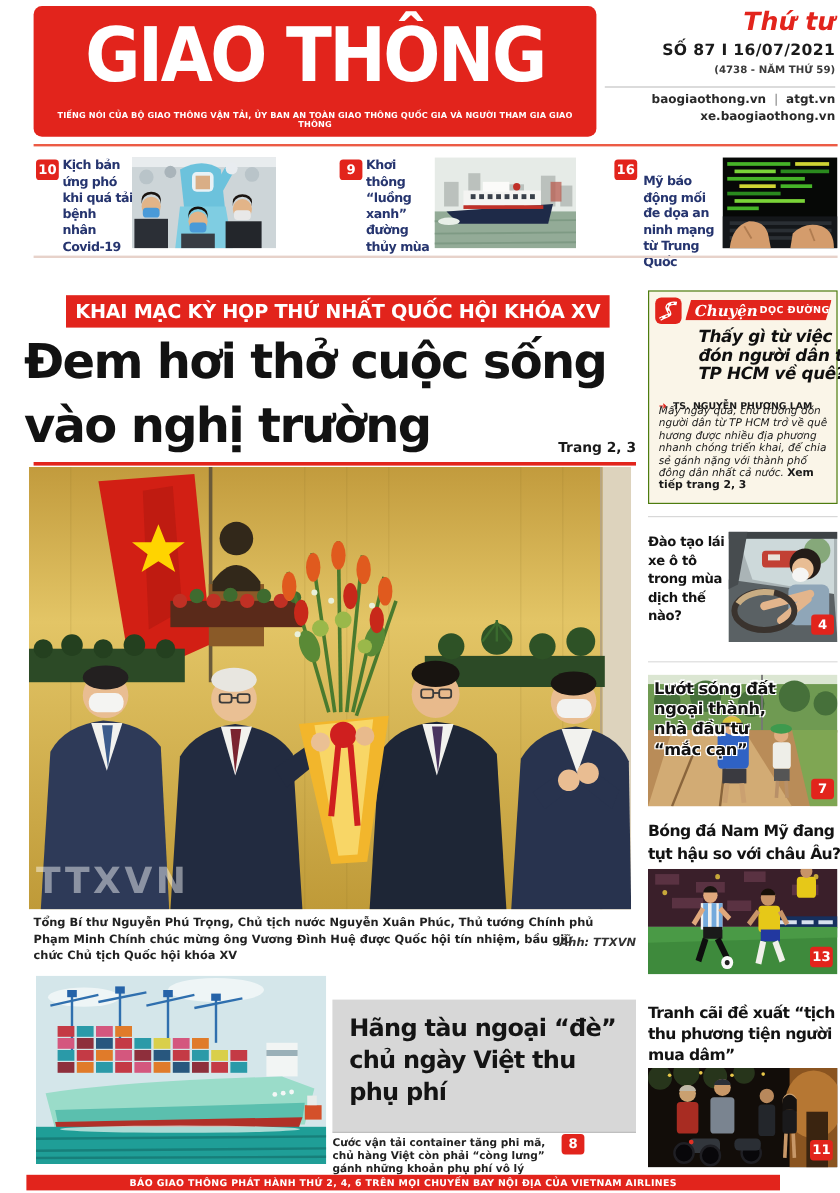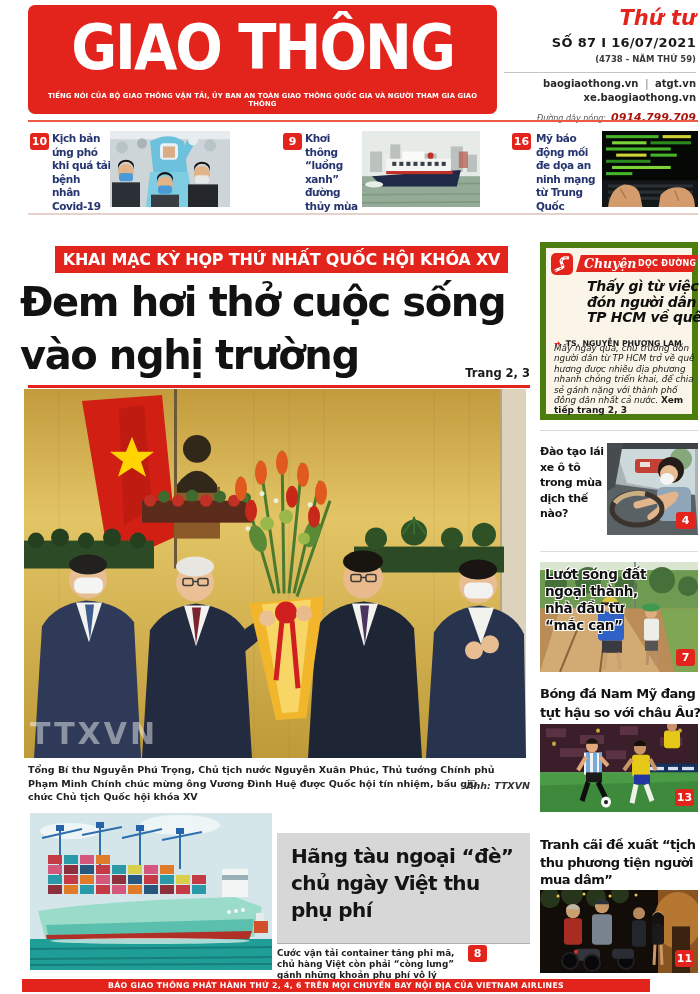--- a/index.html
+++ b/index.html
@@ -35,24 +35,20 @@
     <div style="position:absolute;right:2px;top:2px;font-size:21px;font-weight:bold;font-style:italic;color:#e2241c;text-align:right;">Thứ tư</div>
     <div style="position:absolute;right:2px;top:31px;font-size:13px;font-weight:bold;color:#1a1a1a;letter-spacing:0.3px;">SỐ 87 I 16/07/2021</div>
     <div style="position:absolute;right:2px;top:50px;font-size:8.5px;font-weight:bold;color:#3a3a3a;">(4738 - NĂM THỨ 59)</div>
     <div style="position:absolute;right:2px;top:68px;width:192px;border-top:1px solid #c4c4c4;"></div>
     <div style="position:absolute;right:2px;top:74px;font-size:10px;font-weight:bold;color:#2a2a2a;">
       <span>baogiaothong.vn</span>
       <span style="color:#9a9a9a;padding:0 3px;">|</span>
       <span>atgt.vn</span>
     </div>
     <div style="position:absolute;right:2px;top:88px;font-size:10px;font-weight:bold;color:#2a2a2a;">xe.baogiaothong.vn</div>
-    <div style="position:absolute;right:2px;top:102px;white-space:nowrap;">
-      <span style="font-size:8px;font-style:italic;color:#555;">Đường dây nóng:</span>
-      <span style="font-size:11px;font-style:italic;font-weight:bold;color:#a9150f;">0914.799.709</span>
-    </div>
   </div>
 
   <div class="rule" style="left:28px;top:120px;width:670px;height:2px;background:#ec5b45;"></div>
 
   <div class="badge" style="left:30px;top:133px;">10</div>
   <div class="teaser-title" style="left:52px;top:132px;">Kịch bản ứng phó khi quá tải bệnh nhân Covid-19</div>
   <div class="photo" style="left:110px;top:131px;width:120px;height:76px;">
     <svg width="120" height="76" viewBox="0 0 120 74" preserveAspectRatio="none">
       <rect width="120" height="74" fill="#cdd5d8"></rect>
         <rect width="120" height="8" fill="#e8ecee"></rect>
@@ -112,21 +108,21 @@
           <rect x="79" y="30" width="4" height="4"></rect>
         </g>
       <rect x="40" y="20" width="22" height="8" fill="#fbfbf9"></rect>
         <circle cx="68" cy="24" r="3" fill="#c03028"></circle>
       <rect x="24" y="39" width="66" height="3" fill="#c03028"></rect>
       <ellipse cx="12" cy="52" rx="9" ry="3" fill="#e8efe8"></ellipse>
     </svg>
   </div>
 
   <div class="badge" style="left:512px;top:133px;">16</div>
-  <div class="teaser-title" style="left:536px;top:132px;width:62px;">Mỹ báo động mối đe dọa an ninh mạng từ Trung Quốc</div>
+  <div class="teaser-title" style="left:536px;top:145px;width:62px;">Mỹ báo động mối đe dọa an ninh mạng từ Trung Quốc</div>
   <div class="photo" style="left:602px;top:131px;width:96px;height:76px;">
     <svg width="96" height="76" viewBox="0 0 95 74" preserveAspectRatio="none">
       <rect width="95" height="74" fill="#060806"></rect>
       <g>
           <rect x="4" y="4" width="52" height="3" fill="#46b428"></rect>
           <rect x="60" y="4" width="28" height="3" fill="#cfd434"></rect>
       <rect x="10" y="10" width="34" height="3" fill="#7ad438"></rect>
           <rect x="48" y="10" width="40" height="3" fill="#2a8a1e"></rect>
       <rect x="4" y="16" width="64" height="3" fill="#46b428"></rect>
           <rect x="14" y="22" width="30" height="3" fill="#cfd434"></rect>
@@ -306,21 +302,21 @@
         <circle cx="280" cy="225" r="8" fill="#e8ba8c"></circle>
       <text x="6" y="356" font-size="30" font-weight="bold" fill="#ffffff" opacity="0.45" letter-spacing="3">TTXVN</text>
     </svg>
   </div>
 
   <div class="abs" style="left:28px;top:763px;width:502px;height:28px;">
     <div style="font-size:9.5px;font-weight:bold;color:#222;line-height:13.5px;width:470px;">Tổng Bí thư Nguyễn Phú Trọng, Chủ tịch nước Nguyễn Xuân Phúc, Thủ tướng Chính phủ Phạm Minh Chính chúc mừng ông Vương Đình Huệ được Quốc hội tín nhiệm, bầu giữ chức Chủ tịch Quốc hội khóa XV</div>
     <div class="credit" style="font-size:9.5px;">Ảnh: TTXVN</div>
   </div>
 
-  <div class="abs" style="left:540px;top:242px;width:158px;height:178px;background:#faf5e8;border:6px solid #4d7c0f;box-sizing:border-box;">
+  <div class="abs" style="left:540px;top:242px;width:158px;height:178px;background:#faf5e8;border:1px solid #4d7c0f;box-sizing:border-box;">
     <div class="abs red" style="left:5px;top:5px;width:22px;height:22px;border-radius:5px;">
       <svg width="22" height="22" viewBox="0 0 22 22">
         <path d="M4,18 C10,14 14,16 11,11 C8,6 13,4 18,5" fill="none" stroke="#fff" stroke-width="3"></path>
         <path d="M4,18 C10,14 14,16 11,11 C8,6 13,4 18,5" fill="none" stroke="#e2241c" stroke-width="1" stroke-dasharray="2 3"></path>
       </svg>
     </div>
     <div class="abs red" style="left:30px;top:7px;width:122px;height:17px;clip-path:polygon(4% 0,100% 0,96% 100%,0 100%);">
       <span style="position:absolute;left:8px;top:0px;color:#fff;font-family:'DejaVu Serif','Liberation Serif',serif;
                    font-style:italic;font-weight:bold;font-size:12.5px;line-height:17px;">Chuyện</span>
       <span style="position:absolute;left:62px;top:0;color:#fff;font-size:8px;font-weight:bold;line-height:18px;letter-spacing:0.3px;">DỌC ĐƯỜNG</span>

